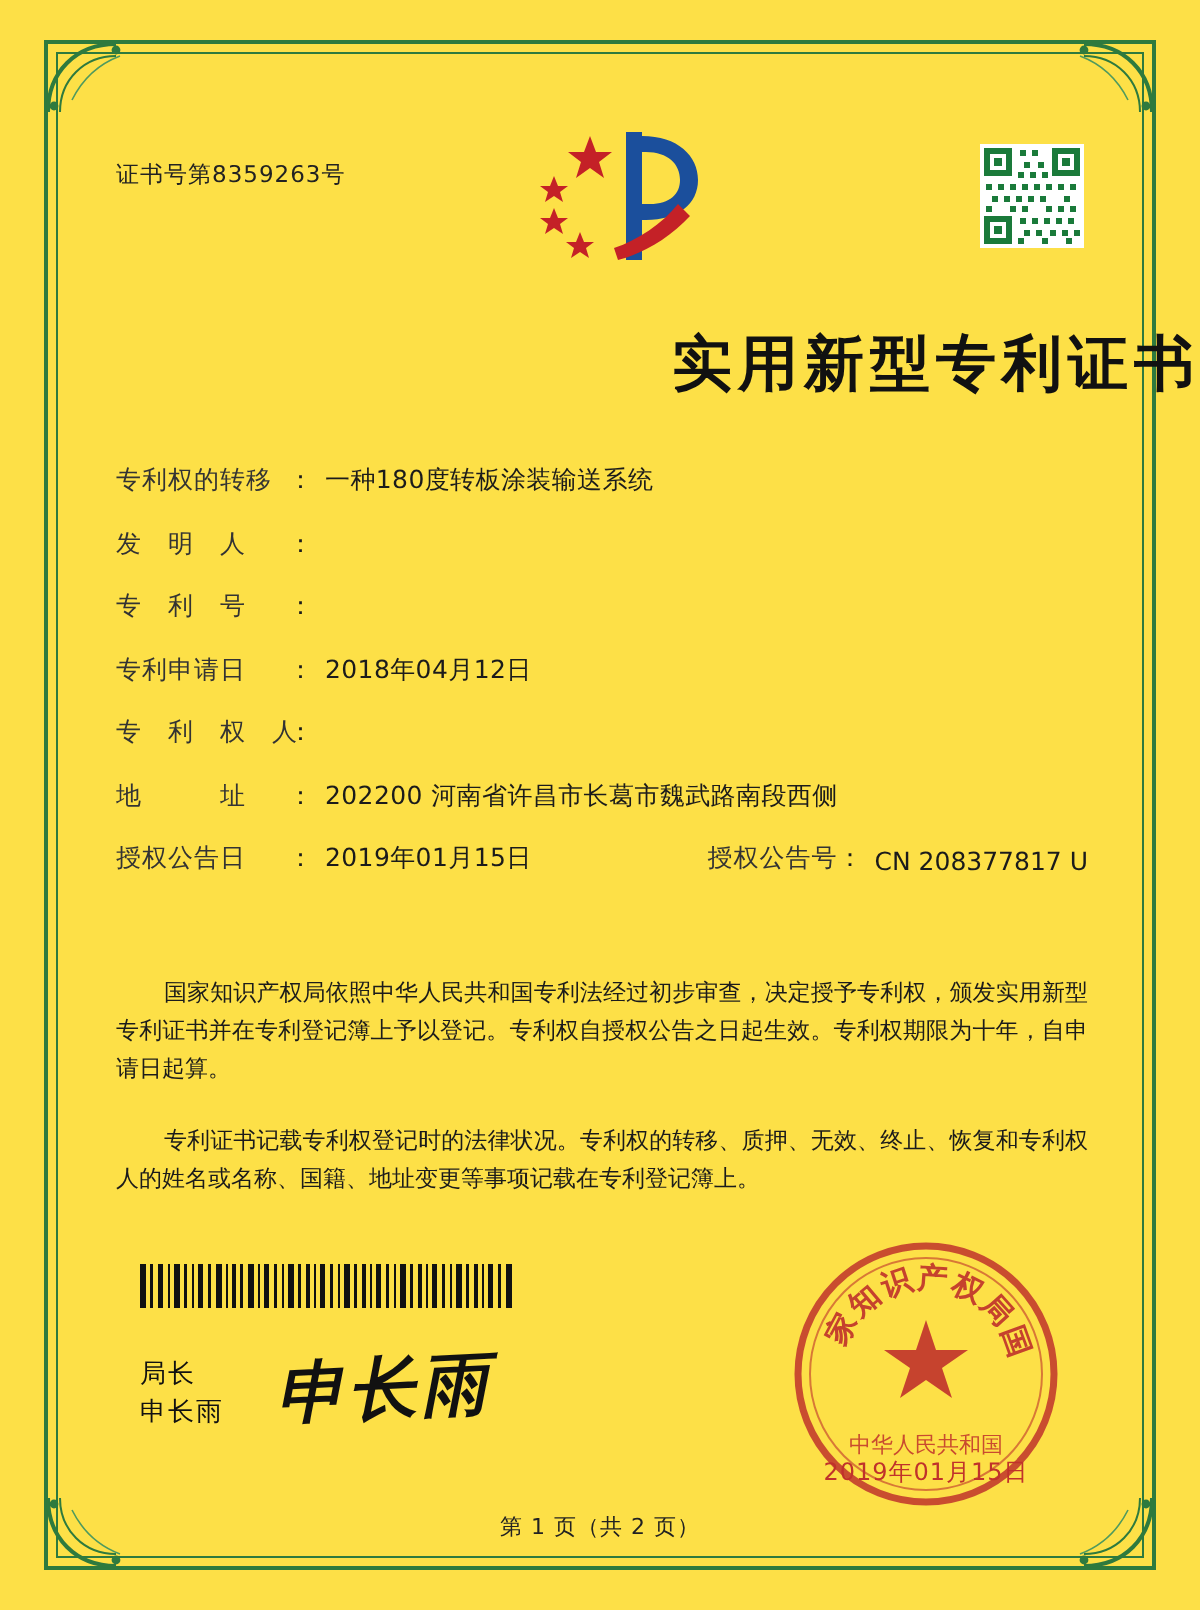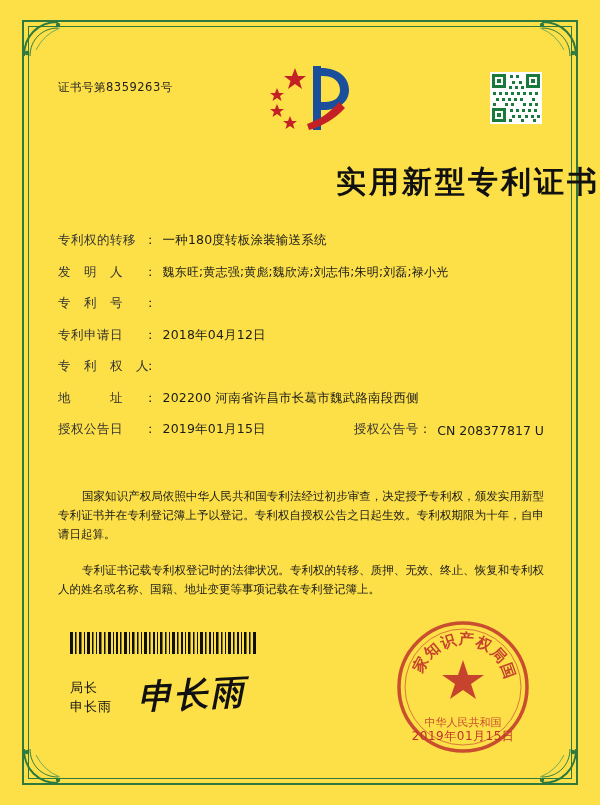--- a/index.html
+++ b/index.html
@@ -338,21 +338,20 @@
 
     <div class="field-row">
       <span class="field-label">专利权的转移</span>
       <span class="field-colon">：</span>
       <span class="field-value">一种180度转板涂装输送系统</span>
     </div>
 
     <div class="field-row">
       <span class="field-label">发　明　人</span>
       <span class="field-colon">：</span>
-      <span class="field-value small">魏东旺;黄志强;黄彪;魏欣涛;刘志伟;朱明;刘磊;禄小光</span>
     </div>
 
     <div class="field-row">
       <span class="field-label">专　利　号</span>
       <span class="field-colon">：</span>
     </div>
 
     <div class="field-row">
       <span class="field-label">专利申请日</span>
       <span class="field-colon">：</span>
@@ -463,14 +462,15 @@
         <text x="69" y="26" text-anchor="middle" transform="rotate(48 69 69)">局</text>
         <text x="69" y="26" text-anchor="middle" transform="rotate(70 69 69)">国</text>
       </g>
       <g fill="#c0322b" opacity="0.85" font-family="DejaVu Serif, serif" font-size="11">
         <text x="69" y="108" text-anchor="middle">中华人民共和国</text>
       </g>
     </svg>
   </div>
   <div class="seal-date">2019年01月15日</div>
 
+  <div class="page-footer">第 1 页（共 2 页）</div>
 
 </div>
 
 </body></html>

